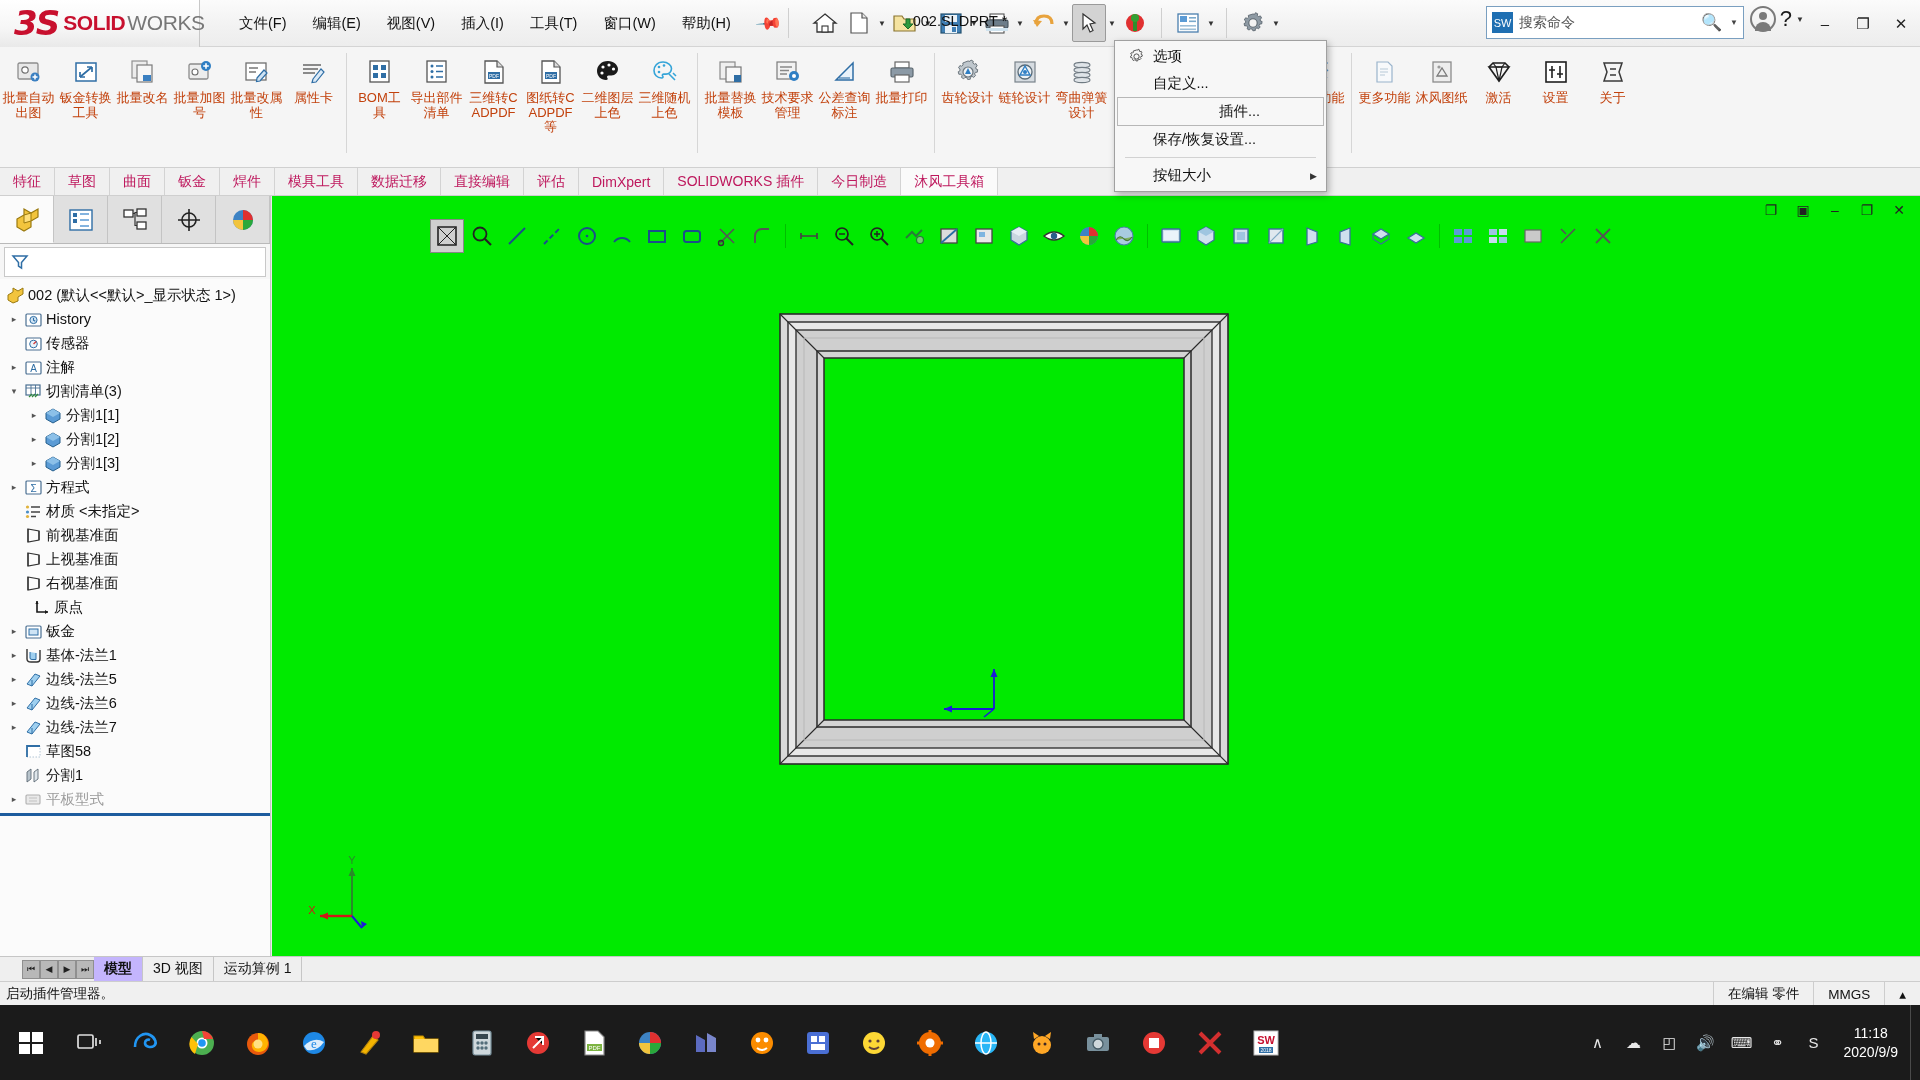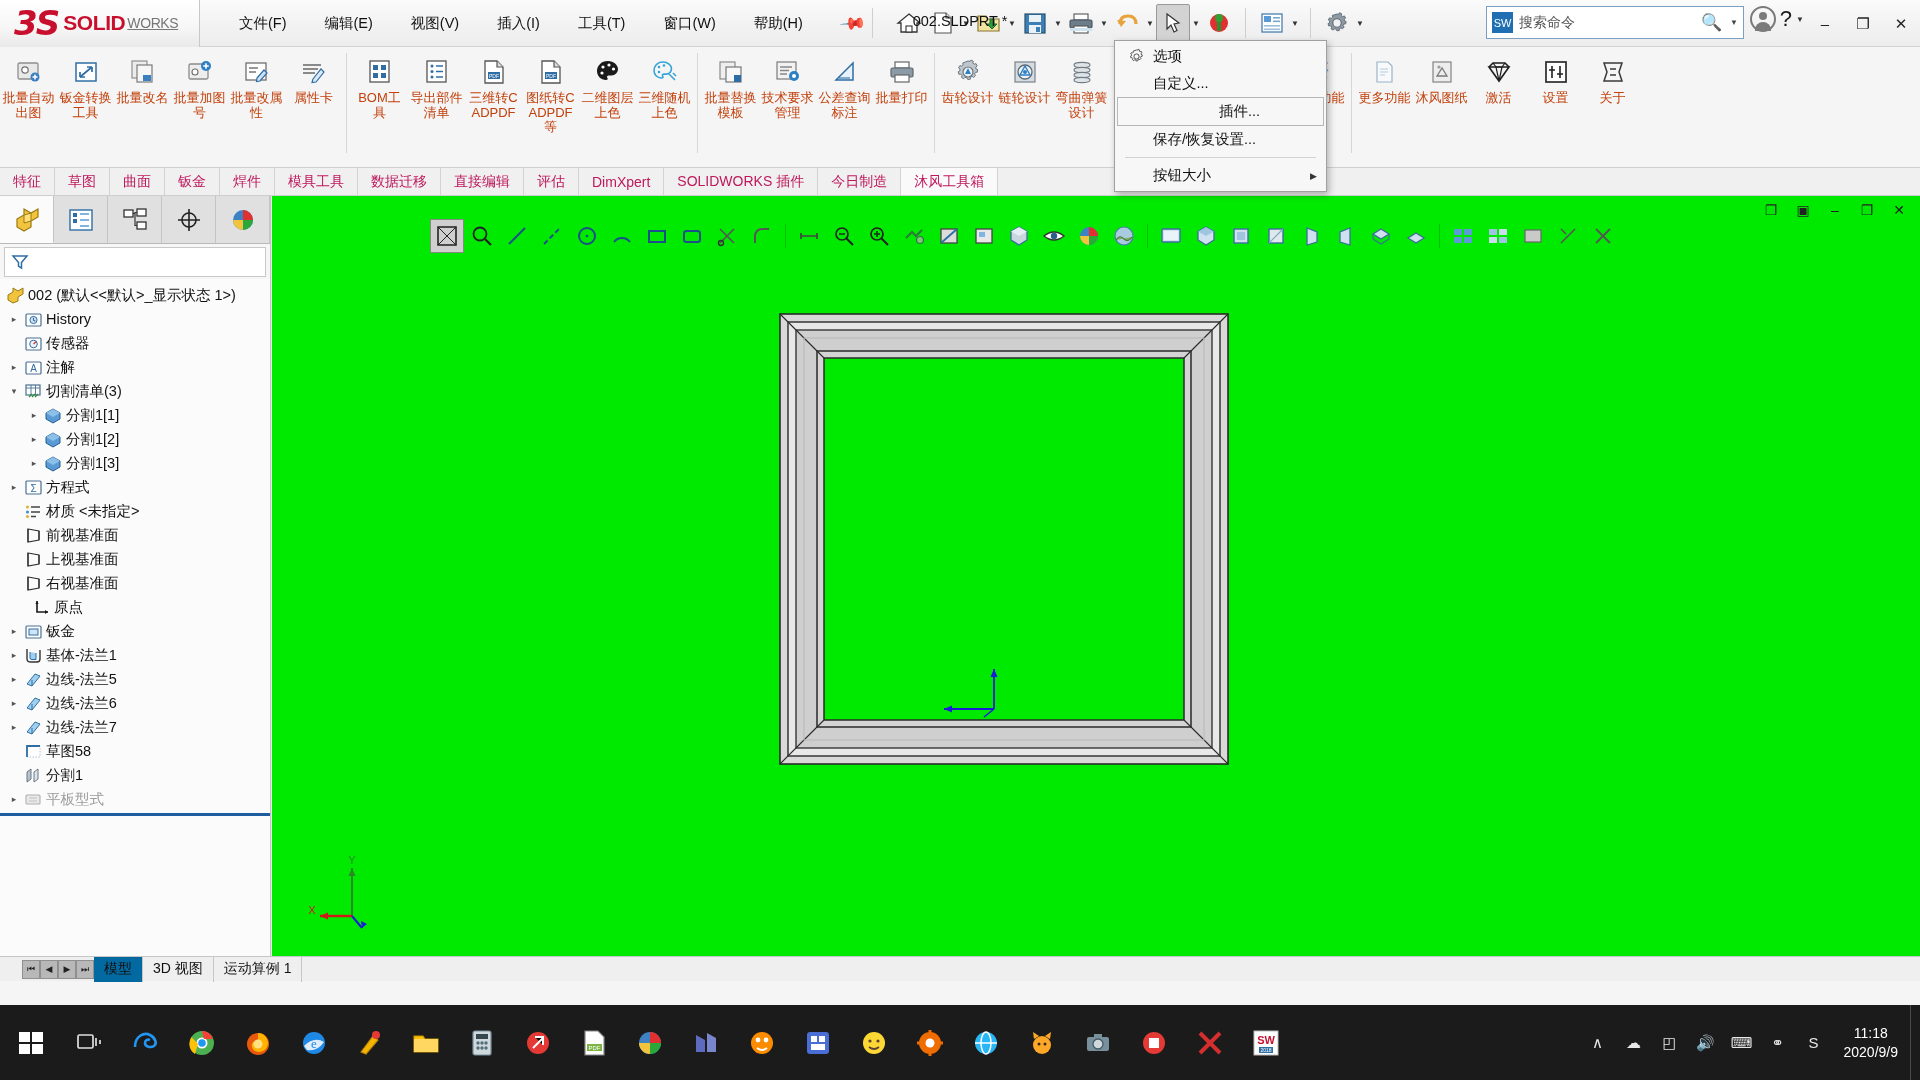--- a/index.html
+++ b/index.html
@@ -23,23 +23,23 @@
   }
   .logo-box {
     width:200px; height:47px;
     background: linear-gradient(180deg,#ffffff 0%,#f6f6f6 60%,#e9e9e9 100%);
     border-right:1px solid #c8c8c8;
     display:flex; align-items:center; padding-left:14px; gap:5px;
   }
   .logo-ds { font-size:34px; font-weight:bold; color:#c8102e; font-style:italic;
              font-family:"DejaVu Sans", sans-serif; line-height:1; letter-spacing:-2px; }
   .logo-solid { font-size:21px; font-weight:bold; color:#c8102e; letter-spacing:-0.4px; }
-  .logo-works { font-size:14px; font-weight:normal; color:#777; letter-spacing:-0.4px; margin-left:-3px;text-decoration:underline;}
-
-  .menubar { display:flex; align-items:center; height:47px; padding-left:28px; gap:16px; }
+  .logo-works { font-size:21px; font-weight:normal; color:#777; letter-spacing:-0.4px; margin-left:-3px;}
+
+  .menubar { display:flex; align-items:center; height:47px; padding-left:28px; gap:4px; }
   .menu-item {
     padding:5px 11px; font-size:14.5px; color:#111; cursor:default; white-space:nowrap;
   }
   .pin-icon { margin-left:12px; color:#2a7fb8; font-size:17px; transform:rotate(40deg); display:inline-block;}
 
   .tb-sep { width:1px; height:30px; background:#cfcfcf; margin:0 9px; }
 
   .qbtns { display:flex; align-items:center; gap:0px; margin-left:10px; }
   .qb { width:34px;height:38px; display:flex;align-items:center;justify-content:center;
         border:1px solid transparent; border-radius:2px; cursor:default;}
@@ -138,21 +138,21 @@
   
   .bottomtabs {
     position:absolute; left:0; top:956px; width:1920px; height:25px;
     background:#efefef; border-top:1px solid #c6c6c6; display:flex; align-items:center;
   }
   .navb { display:flex; margin-left:22px; }
   .navbtn { width:18px;height:19px; background:#b8b8b8; border:1px solid #8f8f8f;
             display:flex;align-items:center;justify-content:center; font-size:9px;color:#222; cursor:default;}
   .btab { padding:0 10px; height:25px; display:flex;align-items:center; font-size:14px;color:#111;
           border-right:1px solid #c6c6c6; cursor:default;}
-  .btab.active{background:#0369a1;}
+  .btab.active{background:#c4b5fd;font-weight:bold;}
 
   
   .statusbar {
     position:absolute; left:0; top:981px; width:1920px; height:24px;
     background:#f0f0f0; border-top:1px solid #cdcdcd; display:flex; align-items:center;
     font-size:13.5px; color:#111;
   }
   .sb-left { padding-left:6px; }
   .sb-right { position:absolute; right:0; top:0; height:24px; display:flex; align-items:center; }
   .sb-cell { padding:0 14px; height:24px; display:flex;align-items:center;
@@ -1217,20 +1217,28 @@
       <div class="navbtn">⏮</div>
       <div class="navbtn">◀</div>
       <div class="navbtn">▶</div>
       <div class="navbtn">⏭</div>
     </div>
     <div class="btab active">模型</div>
     <div class="btab">3D 视图</div>
     <div class="btab">运动算例 1</div>
   </div>
 
+  <div class="statusbar">
+    <span class="sb-left">启动插件管理器。</span>
+    <div class="sb-right">
+      <span class="sb-cell">在编辑 零件</span>
+      <span class="sb-cell">MMGS</span>
+      <span class="sb-cell">▴</span>
+    </div>
+  </div>
 
   <div class="taskbar">
     <div class="tb-start">
       <svg width="26" height="26" viewBox="0 0 26 26">
           <rect x="1" y="2" width="11" height="10" fill="#fff"></rect>
           <rect x="14" y="2" width="11" height="10" fill="#fff"></rect>
           <rect x="1" y="14" width="11" height="10" fill="#fff"></rect>
           <rect x="14" y="14" width="11" height="10" fill="#fff"></rect>
         </svg>
     </div>

